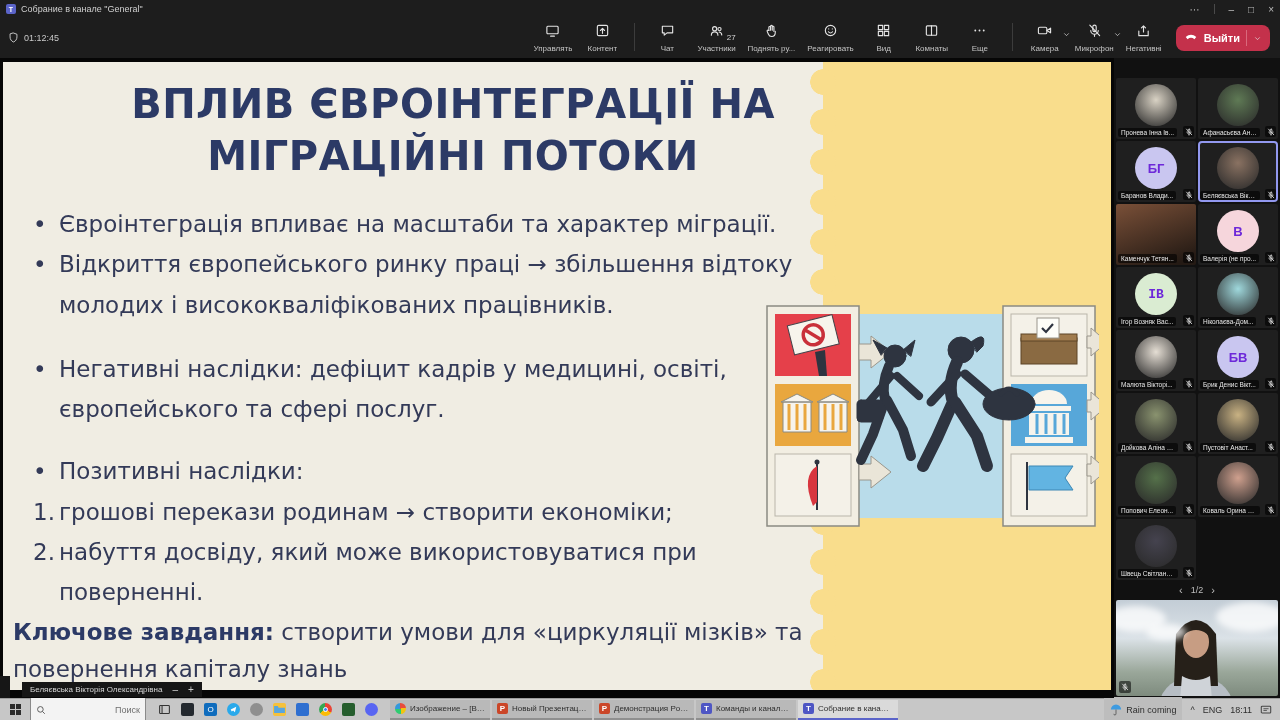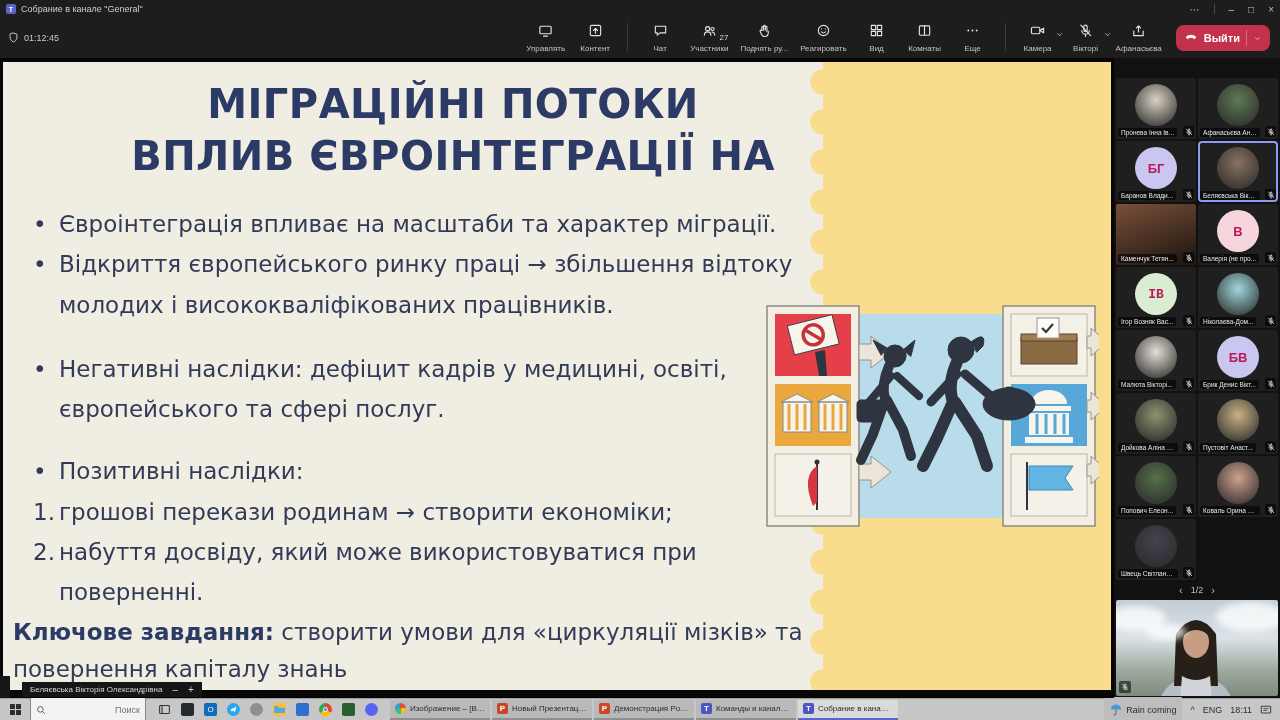--- a/index.html
+++ b/index.html
@@ -67,21 +67,21 @@
   
   .sidebar { width:166px; height:640px; background:#111; display:flex; flex-direction:column; }
   .pgrid { display:grid; grid-template-columns:80px 80px; grid-auto-rows:61px; gap:2px;
     padding:20px 0 0 2px; }
   .ptile { position:relative; background:#1f1f1f; border-radius:2px; overflow:hidden;
     cursor:pointer; }
   .ptile.active { outline:2px solid #9298ef; outline-offset:-2px; border-radius:4px; }
   .pavatar { position:absolute; left:50%; top:45%; transform:translate(-50%,-50%);
     width:42px; height:42px; border-radius:50%; }
   .pinitials { display:flex; align-items:center; justify-content:center; font-size:13px;
-    color:#be185d; font-weight:bold; font-family:"Liberation Sans", sans-serif; }
+    color:#6d28d9; font-weight:bold; font-family:"Liberation Sans", sans-serif; }
   .pname { position:absolute; left:2px; bottom:2px; max-width:60px; background:rgba(0,0,0,.6);
     color:#e8e8e8; font-size:6.5px; padding:1px 3px; border-radius:2px; white-space:nowrap;
     overflow:hidden; text-overflow:ellipsis; }
   .pmic { position:absolute; right:2px; bottom:2px; background:rgba(0,0,0,.6);
     border-radius:2px; width:11px; height:11px; display:flex; align-items:center;
     justify-content:center; }
   .pagination { display:flex; align-items:center; justify-content:center; gap:8px;
     color:#bdbdbd; font-size:9px; height:16px; margin-top:2px; }
   .pagination .pg-arrow { cursor:pointer; font-size:11px; }
   .selfvideo { position:relative; flex:1; margin:2px; border-radius:2px; overflow:hidden;
@@ -230,49 +230,49 @@
         </div>
         <div class="tb-item">
           <span class="tb-ic"><svg width="15" height="15" viewBox="0 0 16 16" fill="none" stroke="#e4e4e4" stroke-width="1.2" stroke-linecap="round" stroke-linejoin="round">
               <rect x="6.2" y="2.2" width="3.6" height="7" rx="1.8"></rect>
               <path d="M4 8c0 2.2 1.8 4 4 4s4-1.8 4-4M8 12v2.2"></path>
               <path d="M3 2.2l10.5 11.3"></path>
             </svg></span>
           <span class="tb-chev"><svg width="9" height="9" viewBox="0 0 16 16" fill="none" stroke="#e4e4e4" stroke-width="1.2" stroke-linecap="round" stroke-linejoin="round">
               <path d="M4.5 6.5L8 10l3.5-3.5"></path>
             </svg></span>
-          <span class="tb-label">Вікторі</span>
+          <span class="tb-label">Микрофон</span>
         </div>
         <div class="tb-item">
           <span class="tb-ic"><svg width="15" height="15" viewBox="0 0 16 16" fill="none" stroke="#e4e4e4" stroke-width="1.2" stroke-linecap="round" stroke-linejoin="round">
               <path d="M8 9.5V3M5.8 5.2L8 3 10.2 5.2"></path>
               <path d="M3 8.5v5h10v-5"></path>
             </svg></span>
-          <span class="tb-label">Афанасьєва</span>
+          <span class="tb-label">Негативні</span>
         </div>
       </div>
     <div class="leave-btn">
       <span id="phone-ic"><svg width="14" height="14" viewBox="0 0 16 16">
             <path d="M2 9.2c4-3.6 8-3.6 12 0l-2.1 2.4c-2.6-2.1-5.2-2.1-7.8 0z" fill="#fff"></path>
           </svg></span>
       <span class="lv-label">Выйти</span>
       <span class="lv-sep"></span>
       <span id="leave-chev"><svg width="9" height="9" viewBox="0 0 16 16" fill="none" stroke="#e4e4e4" stroke-width="1.2" stroke-linecap="round" stroke-linejoin="round">
             <path d="M4.5 6.5L8 10l3.5-3.5"></path>
           </svg></span>
     </div>
   </div>
 
   <div class="main">
     <div class="stage">
       <div class="slide">
         <div class="band"></div>
         <div class="slide-title">
+          <div>ВПЛИВ ЄВРОІНТЕГРАЦІЇ НА</div>
           <div>МІГРАЦІЙНІ ПОТОКИ</div>
-          <div>ВПЛИВ ЄВРОІНТЕГРАЦІЇ НА</div>
         </div>
         <div class="slide-body" id="slide-body">
             <div class="brow ">
               <span class="mk">•</span>
               <span class="tx">Євроінтеграція впливає на масштаби та характер міграції.</span>
             </div>
             <div class="brow ">
               <span class="mk">•</span>
               <span class="tx">Відкриття європейського ринку праці → збільшення відтоку молодих і висококваліфікованих працівників.</span>
             </div>

